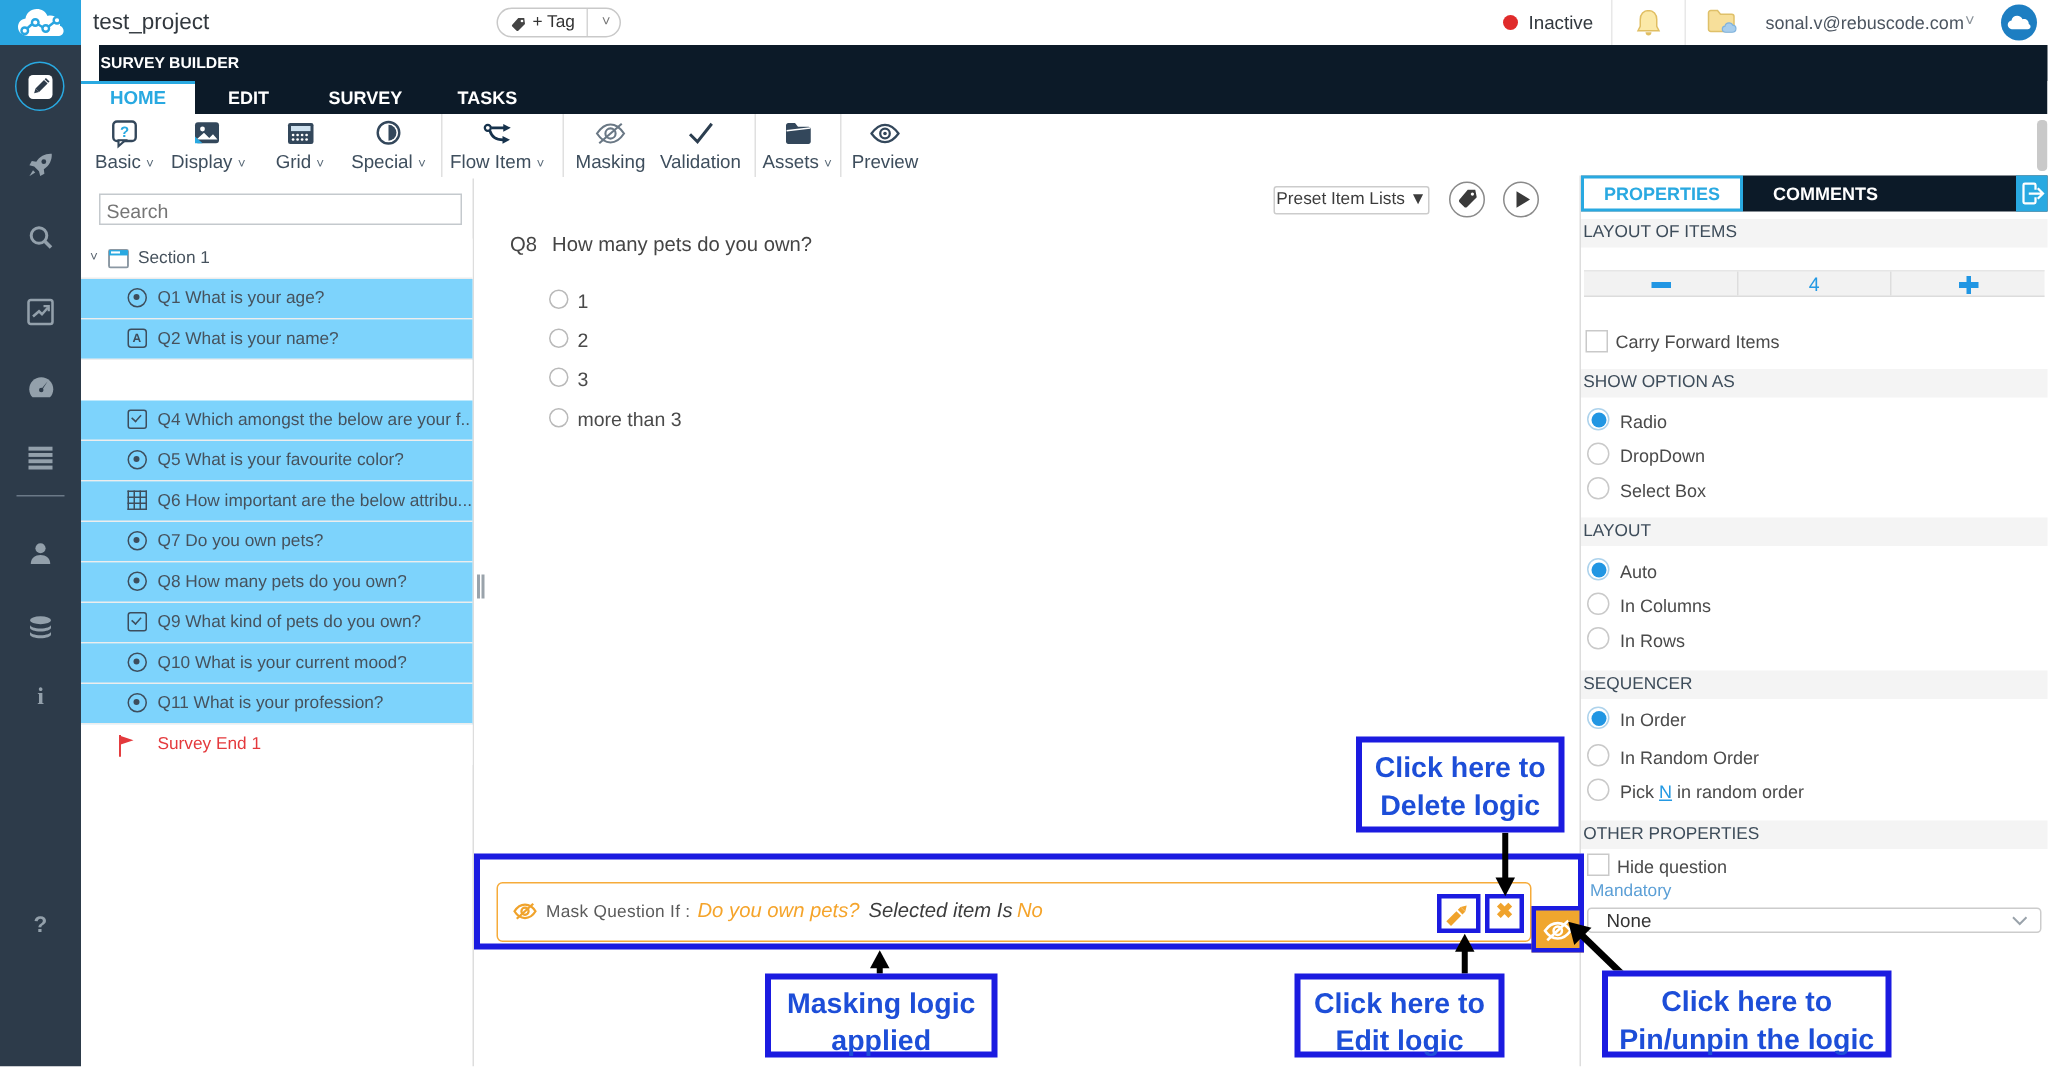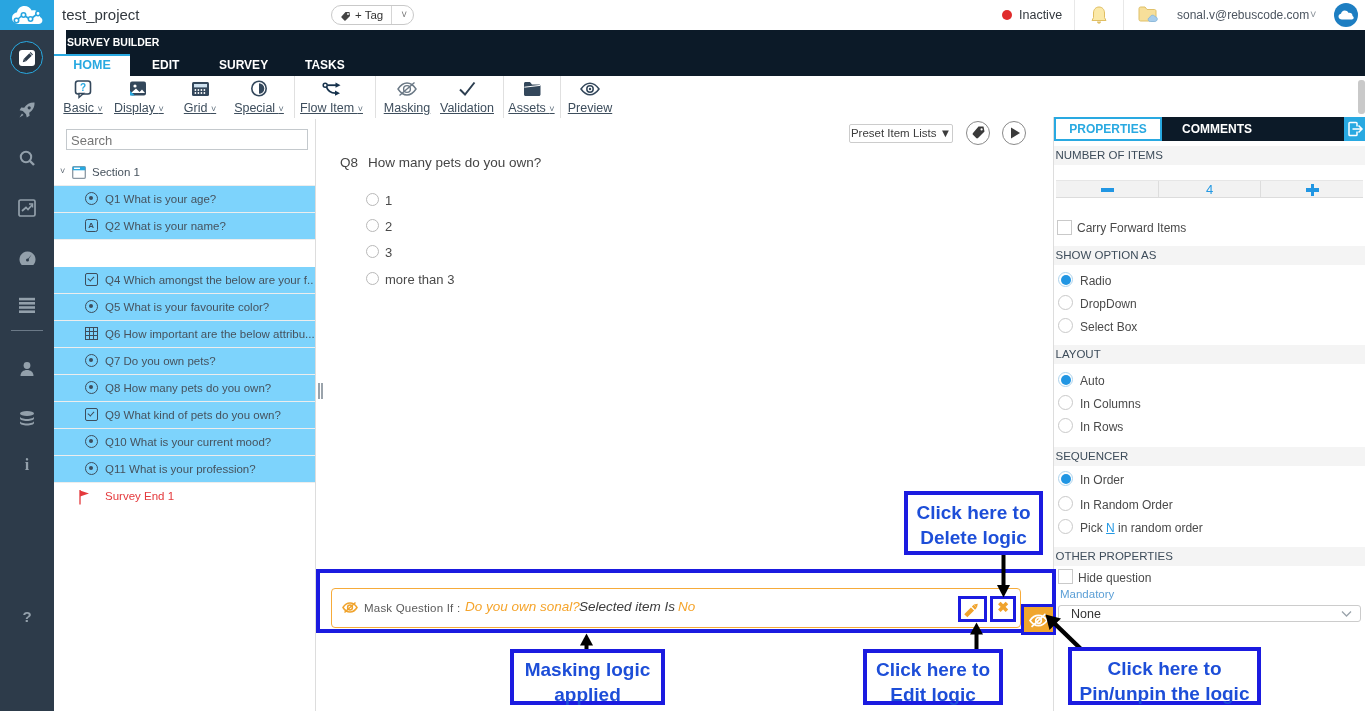--- a/index.html
+++ b/index.html
@@ -28,21 +28,21 @@
 #raildiv { left:11px; top:330px; width:32px; height:1px; background:#6b7987; }
 
 #hdr2 { left:66px; top:30px; width:1311px; height:24px; background:#0c1a28; color:#fff; font-size:10.5px; font-weight:bold; letter-spacing:0px; line-height:25px; padding-left:1px; }
 #tabrow { left:54px; top:54px; width:1311px; height:22px; background:#0c1a28; }
 #hometab { left:0px; top:0px; width:76px; height:22px; background:#fff; border-top:2.5px solid #29a9e1; color:#29a9e1; font-weight:bold; font-size:12.5px; text-align:center; line-height:19px; }
 .tab { top:0; height:22px; color:#fff; font-weight:bold; font-size:12px; line-height:22px; }
 
 #toolbar { left:54px; top:76px; width:1311px; height:44px; background:#fff; }
 .tbitem { position:absolute; top:0; text-align:center; }
 .tbitem .ic { height:22px; margin-top:3px; }
-.tbitem .tl { font-size:12.5px; color:#3e4e5d; margin-top:0; white-space:nowrap;text-decoration:underline; }
+.tbitem .tl { font-size:12.5px; color:#3e4e5d; margin-top:0; white-space:nowrap; }
 .tbsep { position:absolute; top:0; width:1px; height:42px; background:#e0e0e0; }
 .chevd { color:#5a6a78; font-size:9px; }
 
 #treepanel { left:54px; top:119px; width:262px; height:592px; background:#fff; border-right:1px solid #ddd; }
 #search { position:absolute; left:12px; top:10px; width:242px; height:21px; border:1px solid #c4c9cd; font-size:13px; color:#757c82; padding:2px 0 0 4px; }
 .trow { position:absolute; left:0; width:261px; height:27px; border-bottom:1px solid #ededed; background:#7dd3fc; }
 .trow .tic { position:absolute; left:31px; top:6px; }
 .trow .ttx { position:absolute; left:51px; top:7px; font-size:11.5px; color:#46525d; white-space:nowrap; overflow:hidden; max-width:209px; }
 #secrow { position:absolute; left:0; top:40px; width:261px; height:27px; background:#fff; border-bottom:1px solid #ededed; }
 
@@ -376,21 +376,21 @@
 
 <div class="abs" id="rightpanel">
   <div id="rtabs">
     <div id="proptab">PROPERTIES</div>
     <div id="commtab">COMMENTS</div>
     <div id="exportbtn"><svg width="22" height="24" viewBox="0 0 22 24">
           <path d="M13 9.5 L13 6.3 C13 5.8 12.6 5.4 12.1 5.4 L5.9 5.4 C5.4 5.4 5 5.8 5 6.3 L5 17.7 C5 18.2 5.4 18.6 5.9 18.6 L12.1 18.6 C12.6 18.6 13 18.2 13 17.7 L13 14.5" fill="none" stroke="#fff" stroke-width="1.5"></path>
           <path d="M8.5 12 L17.5 12 M14.5 8.5 L18 12 L14.5 15.5" fill="none" stroke="#fff" stroke-width="1.5"></path>
         </svg></div>
   </div>
-  <div class="rphdr" style="top:29px;">NUMBER OF ITEMS</div>
+  <div class="rphdr" style="top:29px;">LAYOUT OF ITEMS</div>
   <div id="stepper">
     <div style="position:absolute; left:45px; top:7px; width:13px; height:3.5px; background:#2196e3;"></div>
     <div class="cell" style="left:102px; width:103px; text-align:center; font-size:13px; color:#2499e3; line-height:17px; border-left:1px solid #ddd; border-right:1px solid #ddd;">4</div>
     <div style="position:absolute; left:250px; top:7px; width:13px; height:3.5px; background:#2196e3;"></div>
     <div style="position:absolute; left:254.5px; top:2.5px; width:3.5px; height:12.5px; background:#2196e3;"></div>
   </div>
   <div class="rpcheck" style="left:2.5px; top:102.5px;"></div>
   <div class="rplbl" style="left:23px; top:104px;">Carry Forward Items</div>
   <div class="rphdr" style="top:129px;">SHOW OPTION AS</div>
   <div class="rpradio sel" style="left:4px; top:155px;"></div>
@@ -423,21 +423,21 @@
 </div>
 
 <div class="abs" id="bluebox"></div>
 <div class="abs" id="orangebar">
   <svg style="position:absolute; left:9px; top:11px;" width="18" height="15" viewBox="0 0 18 15">
       <path d="M2 7.5 C4 4.2 6.3 3 9 3 C11.7 3 14 4.2 16 7.5 C14 10.8 11.7 12 9 12 C6.3 12 4 10.8 2 7.5 Z" fill="none" stroke="#f0a32c" stroke-width="1.5"></path>
       <circle cx="9" cy="7.5" r="2.4" fill="none" stroke="#f0a32c" stroke-width="1.5"></circle>
       <line x1="3.5" y1="12.5" x2="14.5" y2="2.5" stroke="#f0a32c" stroke-width="1.5"></line>
     </svg>
   <span class="mqlbl" style="left:32px;">Mask Question If :</span>
-  <span class="mqit" style="left:133px; color:#f5a42b;">Do you own sonal?</span>
+  <span class="mqit" style="left:133px; color:#f5a42b;">Do you own pets?</span>
   <span class="mqit" style="left:247px; color:#3c3c3c;">Selected item Is</span>
   <span class="mqit" style="left:346px; color:#f5a42b;">No</span>
 </div>
 <div class="abs" id="pencilbtn"><svg width="23" height="20" viewBox="0 0 23 20">
       <g transform="rotate(225 11.5 10)">
         <rect x="9.3" y="0.5" width="4.4" height="9.5" fill="#f0a32c"></rect>
         <rect x="9.3" y="11.3" width="4.4" height="2.6" fill="#f0a32c"></rect>
         <path d="M9.3 16 L13.7 16 L11.5 19.5 Z" fill="#f0a32c" transform="translate(0,-2)"></path>
       </g>
     </svg></div>

